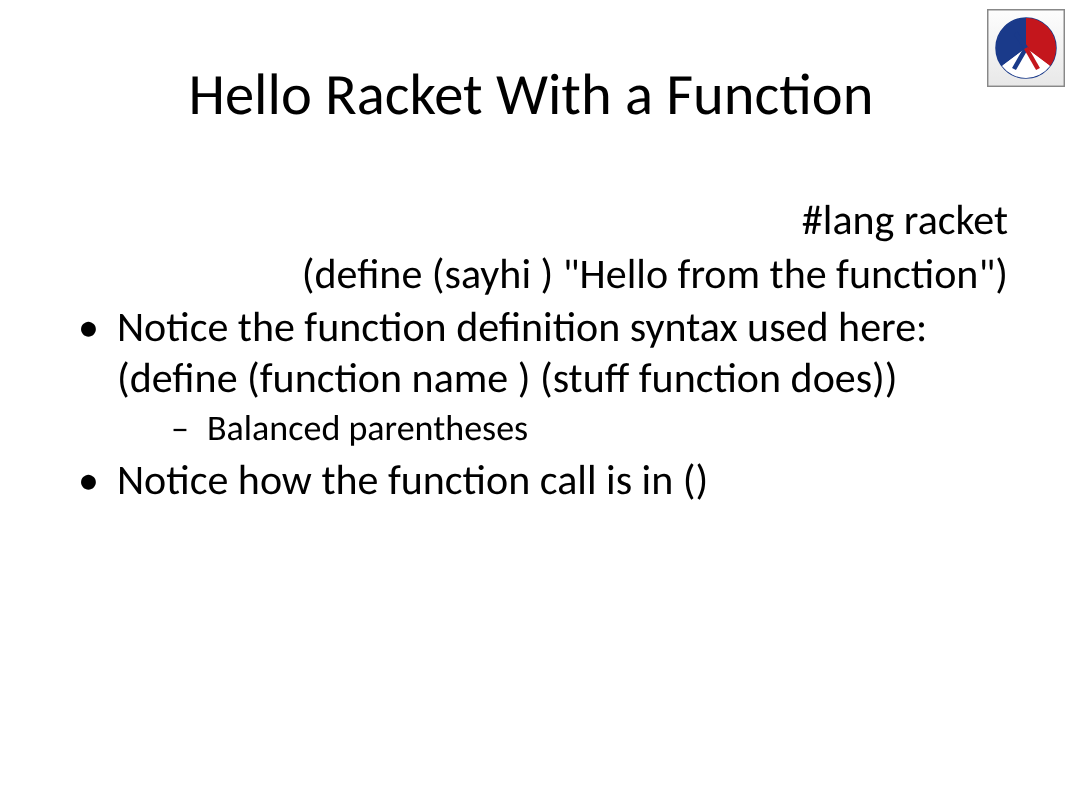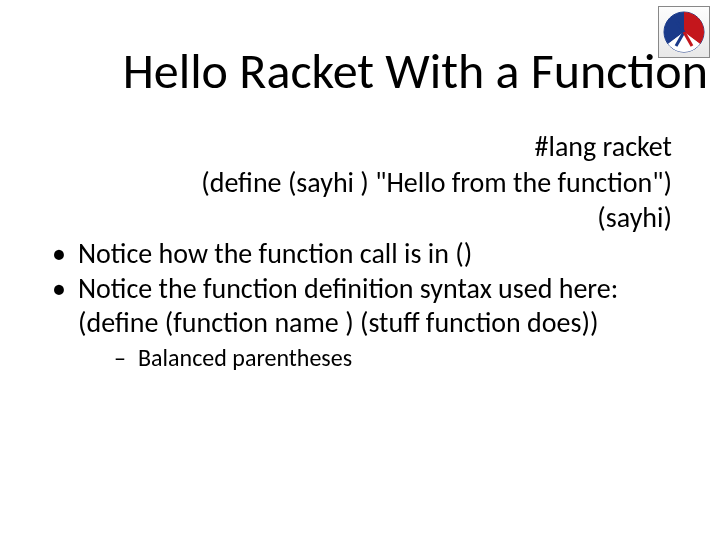--- a/index.html
+++ b/index.html
@@ -30,22 +30,22 @@
     display: flex;
     align-items: center;
     justify-content: center;
   }
   .logo svg { display: block; }
   .title {
     position: absolute;
     top: 40px;
     left: 0;
     width: 708px;
-    text-align: right;
-    font-size: 50px;
+    text-align: center;
+    font-size: 39px;
     font-weight: 400;
     letter-spacing: 0px;
   }
   .body {
     position: absolute;
     top: 130px;
     left: 48px;
     right: 48px;
     font-size: 28px;
     line-height: 1.2;
@@ -104,30 +104,29 @@
       <path d="M15 12 L22 22 L14 36" stroke="#1a3a8a" stroke-width="3" fill="none"></path>
       <path d="M22 22 L30 36" stroke="#c4161c" stroke-width="3" fill="none"></path>
     </svg>
   </div>
 
   <div class="title">Hello Racket With a Function</div>
 
   <div class="body">
     <div class="plain-line">#lang racket</div>
     <div class="plain-line">(define (sayhi ) "Hello from the function")</div>
-    <div class="plain-line">(sayhi)</div>
 
     <ul class="bullets">
-      <li>
-        <span>Notice how the function call is in ()</span>
-      </li>
       <li>
         <span>Notice the function definition syntax used here: (define (function name ) (stuff function does))</span>
         <ul class="sub">
           <li>
             <span>Balanced parentheses</span>
           </li>
         </ul>
       </li>
+      <li>
+        <span>Notice how the function call is in ()</span>
+      </li>
     </ul>
   </div>
 
 </div>
 
 </body></html>

